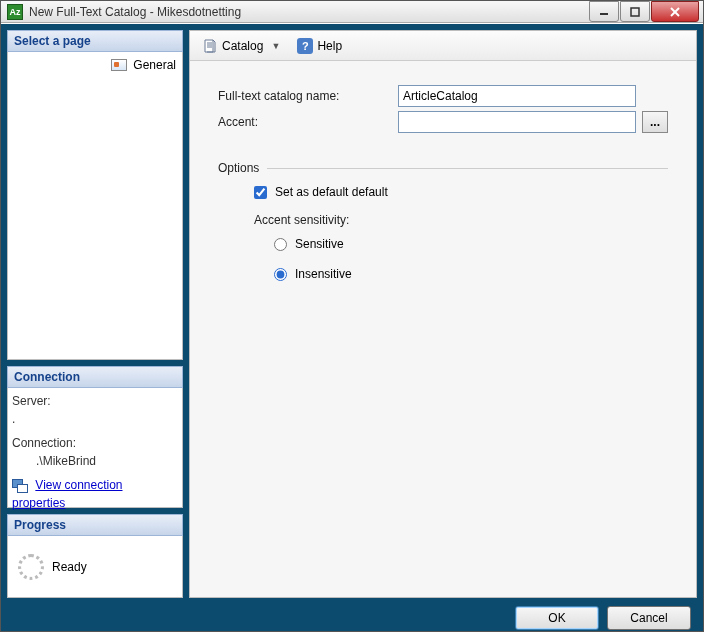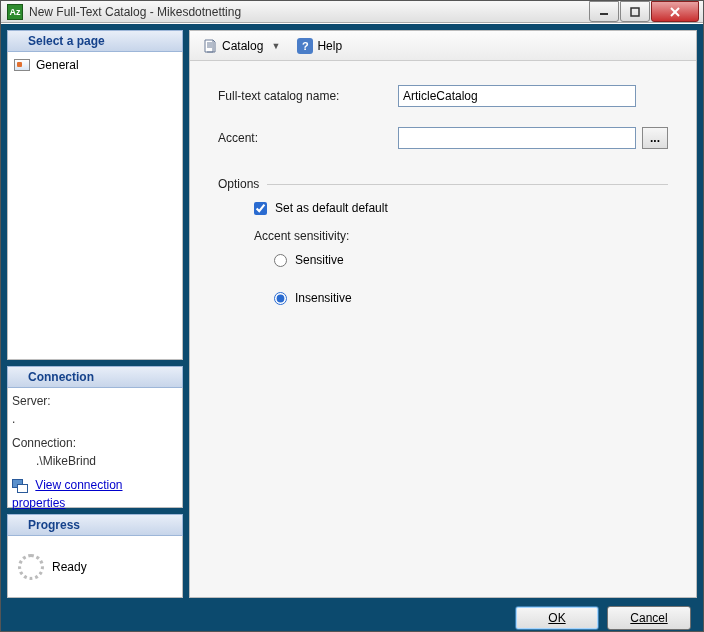--- a/index.html
+++ b/index.html
@@ -11,60 +11,60 @@
 .titlebar .app-icon { width: 16px; height: 16px; background: #2e8b2e; border: 1px solid #1a5a1a; color: white; font-size: 9px; font-weight: bold; display: flex; align-items: center; justify-content: center; margin-right: 6px; }
 .titlebar .title { flex: 1; color: #333; }
 .titlebar .win-btns { display: flex; height: 21px; margin-right: 4px; }
 .titlebar .win-btn { width: 30px; height: 21px; margin-left: 1px; border: 1px solid #888; background: linear-gradient(to bottom, #f8f8f8, #dcdcdc); display: flex; align-items: center; justify-content: center; border-radius: 0 0 3px 3px; }
 .titlebar .win-btn.close { width: 48px; background: linear-gradient(to bottom, #e9a1a1, #c93030); border-color: #8a2020; color: white; }
 .titlebar .win-btn svg { width: 12px; height: 10px; }
 
 .body-area { flex: 1; display: flex; border-top: 1px solid #fff; padding: 6px; gap: 6px; }
 
 .left-pane { width: 176px; display: flex; flex-direction: column; gap: 6px; }
-.panel-head { background: linear-gradient(to bottom, #e8eef8, #c7d5ea); border: 1px solid #9db6d8; padding: 3px 20px; font-weight: bold; color: #15428b; }
+.panel-head { background: linear-gradient(to bottom, #e8eef8, #c7d5ea); border: 1px solid #9db6d8; padding: 3px 6px; font-weight: bold; color: #15428b; }
 .panel-body { background: #fff; border: 1px solid #bdbdbd; border-top: none; padding: 4px; flex-shrink: 0; }
 .left-pane .select-page .panel-body { height: 308px; }
 .left-pane .connection .panel-body { height: 120px; color: #333; line-height: 1.5; }
 .left-pane .progress .panel-body { height: 62px; display: flex; align-items: center; gap: 8px; padding: 10px; }
 
-.page-item { display: flex; align-items: center; gap: 6px; padding: 2px; }
+.page-item { display: flex; align-items: center; gap: 6px; padding: 2px; justify-content: flex-end; }
 .page-item .pg-icon { width: 16px; height: 12px; border: 1px solid #888; background: linear-gradient(to bottom, #fff, #d8e6f5); position: relative; }
 .page-item .pg-icon::after { content: ""; position: absolute; top: 2px; left: 2px; width: 5px; height: 5px; background: #e07030; border-radius: 1px; }
 
 .conn-icon { display: inline-block; width: 16px; height: 14px; vertical-align: middle; margin-right: 4px; position:relative; }
 .conn-icon::before{content:"";position:absolute;left:0;top:0;width:9px;height:7px;background:#5a90cc;border:1px solid #2a5a9a;}
 .conn-icon::after{content:"";position:absolute;left:5px;top:5px;width:9px;height:7px;background:#fff;border:1px solid #2a5a9a;}
 .link { color: #0000cc; text-decoration: underline; cursor: pointer; }
 
 .spinner { width: 26px; height: 26px; border: 3px dotted #bbb; border-radius: 50%; }
 
 .right-pane { flex: 1; display: flex; flex-direction: column; background: #fff; border: 1px solid #bdbdbd; }
 .toolbar { height: 30px; border-bottom: 1px solid #ccc; display: flex; align-items: center; padding: 0 8px; gap: 4px; background: linear-gradient(to bottom,#fcfcfc,#ececec); }
 .tb-btn { display: flex; align-items: center; gap: 4px; padding: 2px 4px; cursor: pointer; }
 .tb-icon { width: 16px; height: 16px; display: inline-flex; align-items: center; justify-content: center; }
 .tb-icon.script svg { color: #6a7a96; }
 .tb-icon.help { background: #4a7dc8; border-radius: 3px; color: #fff; font-weight: bold; font-size: 11px; }
 .tb-drop { width: 10px; color: #555; font-size: 9px; }
 
 .form-area { flex: 1; padding: 24px 28px; background: #f6f6f6; }
-.form-row { display: flex; align-items: center; margin-bottom: 20px; }
+.form-row { display: flex; align-items: center; margin-bottom: 4px; }
 .form-row .lbl { width: 180px; color: #222; }
 .form-row input[type=text] { flex: 1; height: 22px; border: 1px solid #7a97b8; padding: 0 4px; background: #fff; font-size: 12px; }
 .form-row .ellipsis-btn { width: 26px; height: 22px; margin-left: 6px; border: 1px solid #888; background: linear-gradient(to bottom,#f6f6f6,#dedede); cursor: pointer; font-weight: bold; }
 
 .fieldset-label { color: #222; margin-top: 12px; margin-bottom: 0; display: flex; align-items: center; gap: 8px; }
 .fieldset-label .line { flex: 1; height: 1px; background: #ccc; }
 .indent { padding-left: 36px; }
 .check-row, .radio-row { display: flex; align-items: center; gap: 8px; margin: 10px 0; }
 .sub-label { margin: 14px 0 6px 0; color: #222; }
 input[type=checkbox],input[type=radio]{accent-color:#2a6bd0;}
 
 .footer { height: 44px; display: flex; align-items: center; justify-content: flex-end; padding: 0 12px; gap: 8px; }
-.footer button { width: 84px; height: 24px; border: 1px solid #707070; background: linear-gradient(to bottom,#f6f6f6,#dedede); cursor: pointer; border-radius: 3px; text-decoration: underline; }
+.footer button { width: 84px; height: 24px; border: 1px solid #707070; background: linear-gradient(to bottom,#f6f6f6,#dedede); cursor: pointer; border-radius: 3px; }
 .footer button.primary { border: 1px solid #3c7fb1; box-shadow: 0 0 0 1px #a5d5ff inset; }
 </style>
 </head>
 <body>
 
 <div class="window">
 
   <div class="titlebar">
     <div class="app-icon">Az</div>
     <div class="title">New Full-Text Catalog - Mikesdotnetting</div>
@@ -167,21 +167,21 @@
           <div class="check-row">
             <input type="checkbox" id="defcat" checked="" style="">
             <label for="defcat">Set as default default</label>
           </div>
           <div class="sub-label">Accent sensitivity:</div>
           <div style="padding-left:20px">
             <div class="radio-row">
               <input type="radio" name="accent" id="acc-s" value="sensitive" style="">
               <label for="acc-s">Sensitive</label>
             </div>
-            <div class="radio-row" style="margin-top:24px">
+            <div class="radio-row" style="margin-top:16px">
               <input type="radio" name="accent" id="acc-i" value="insensitive" checked="" style="">
               <label for="acc-i">Insensitive</label>
             </div>
           </div>
         </div>
       </div>
     </div>
 
   </div>
 

